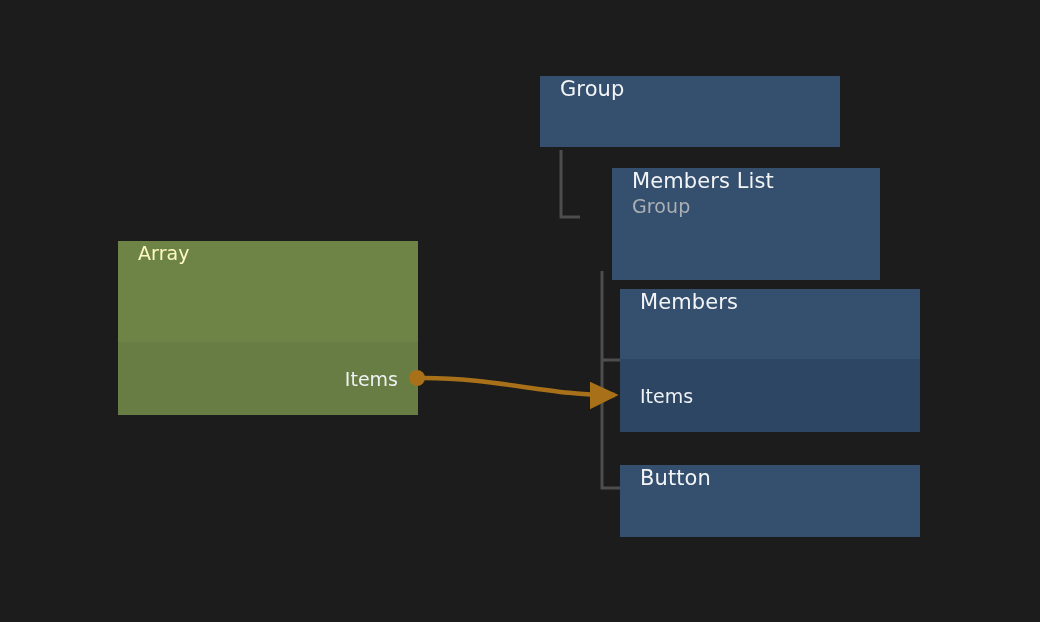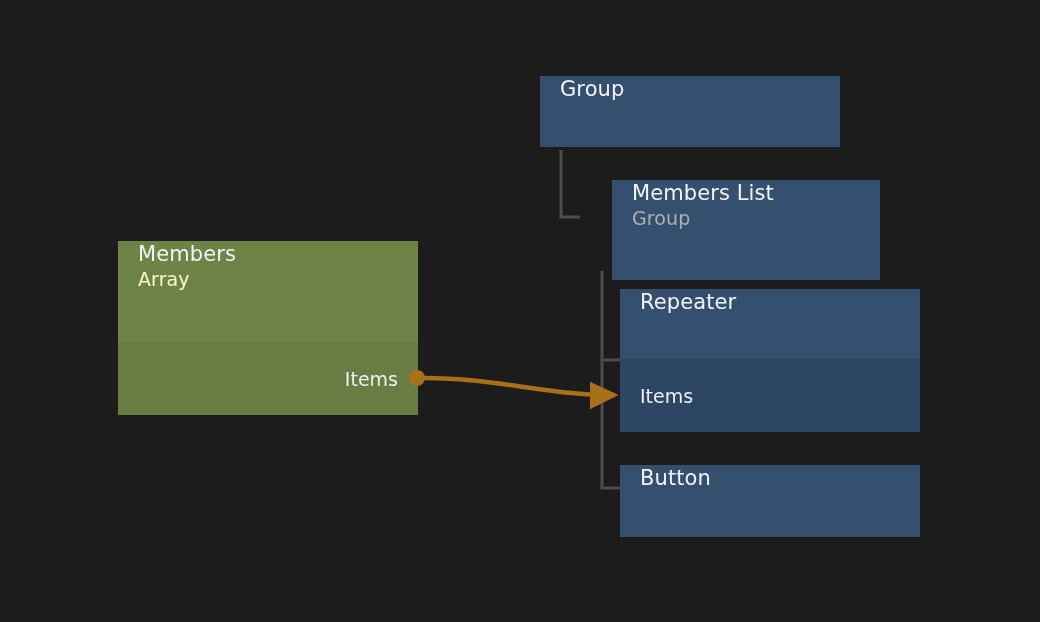--- a/index.html
+++ b/index.html
@@ -114,44 +114,43 @@
   <svg id="wires" viewBox="0 0 1040 622" xmlns="http://www.w3.org/2000/svg">
 
     <path d="M561,150 L561,217 L580,217" fill="none" stroke="#4d4d4d" stroke-width="3"></path>
 
     <path d="M602,271 L602,488 L621,488" fill="none" stroke="#4d4d4d" stroke-width="3"></path>
     <path d="M602,360 L621,360" fill="none" stroke="#4d4d4d" stroke-width="3"></path>
   </svg>
 
   <div class="node node-green" style="left:118px; top:241px; width:300px; height:174px;">
     <div class="node-header" style="height:101px;">
-      <div class="node-title">Members</div>
       <div class="node-subtitle">Array</div>
     </div>
     <div class="node-row row-right" style="height:73px;">
       <span>Items</span>
     </div>
   </div>
 
   <div class="node node-blue" style="left:540px; top:76px; width:300px; height:71px;">
     <div class="node-header">
       <div class="node-title">Group</div>
     </div>
   </div>
 
-  <div class="node node-blue" style="left:580px; top:180px; width:300px; height:100px;padding-left:32px;">
+  <div class="node node-blue" style="left:580px; top:168px; width:300px; height:112px;padding-left:32px;">
     <div class="node-header">
       <div class="node-title">Members List</div>
       <div class="node-subtitle">Group</div>
     </div>
   </div>
 
   <div class="node node-blue" style="left:620px; top:289px; width:300px; height:143px;">
     <div class="node-header" style="height:70px;">
-      <div class="node-title">Repeater</div>
+      <div class="node-title">Members</div>
     </div>
     <div class="node-row row-left" style="height:73px;">
       <span>Items</span>
     </div>
   </div>
 
   <div class="node node-blue" style="left:620px; top:452px; width:300px; height:72px;margin-top:13px;">
     <div class="node-header">
       <div class="node-title">Button</div>
     </div>

